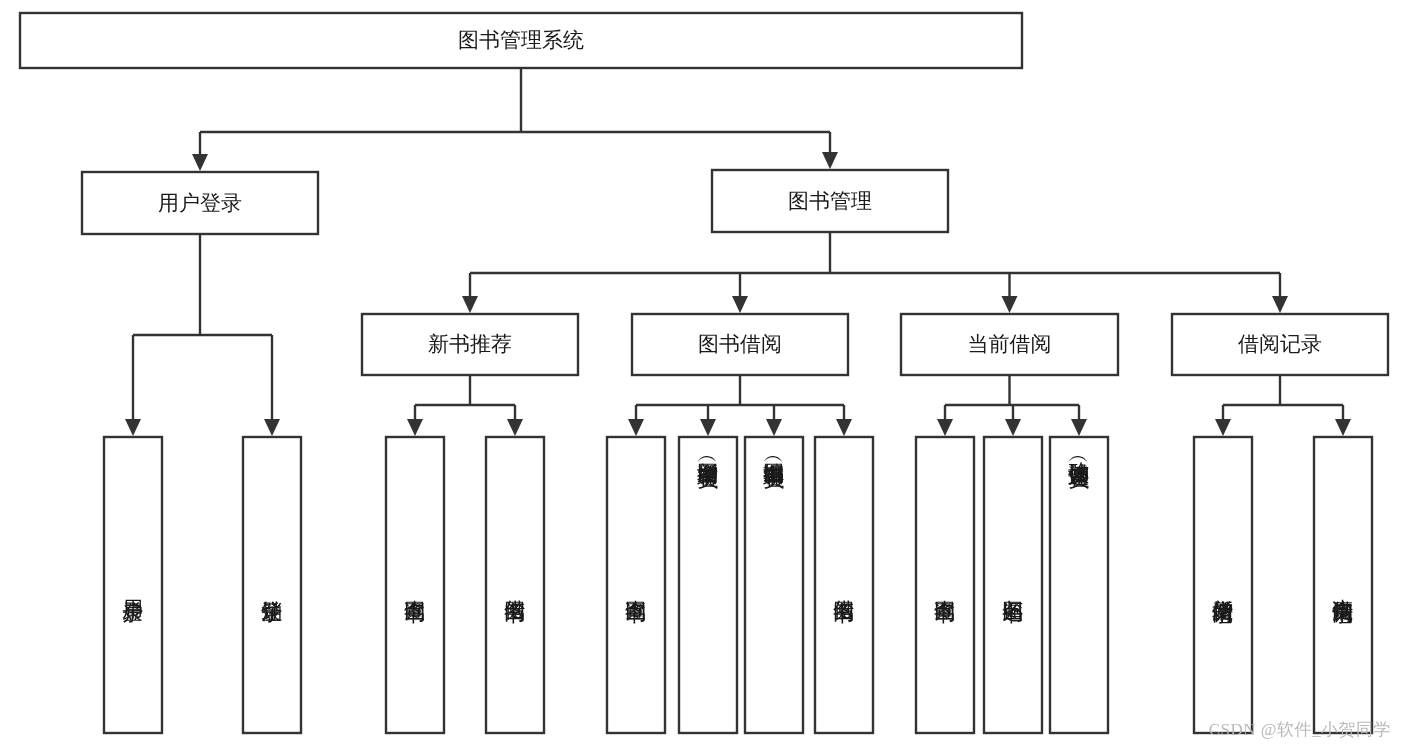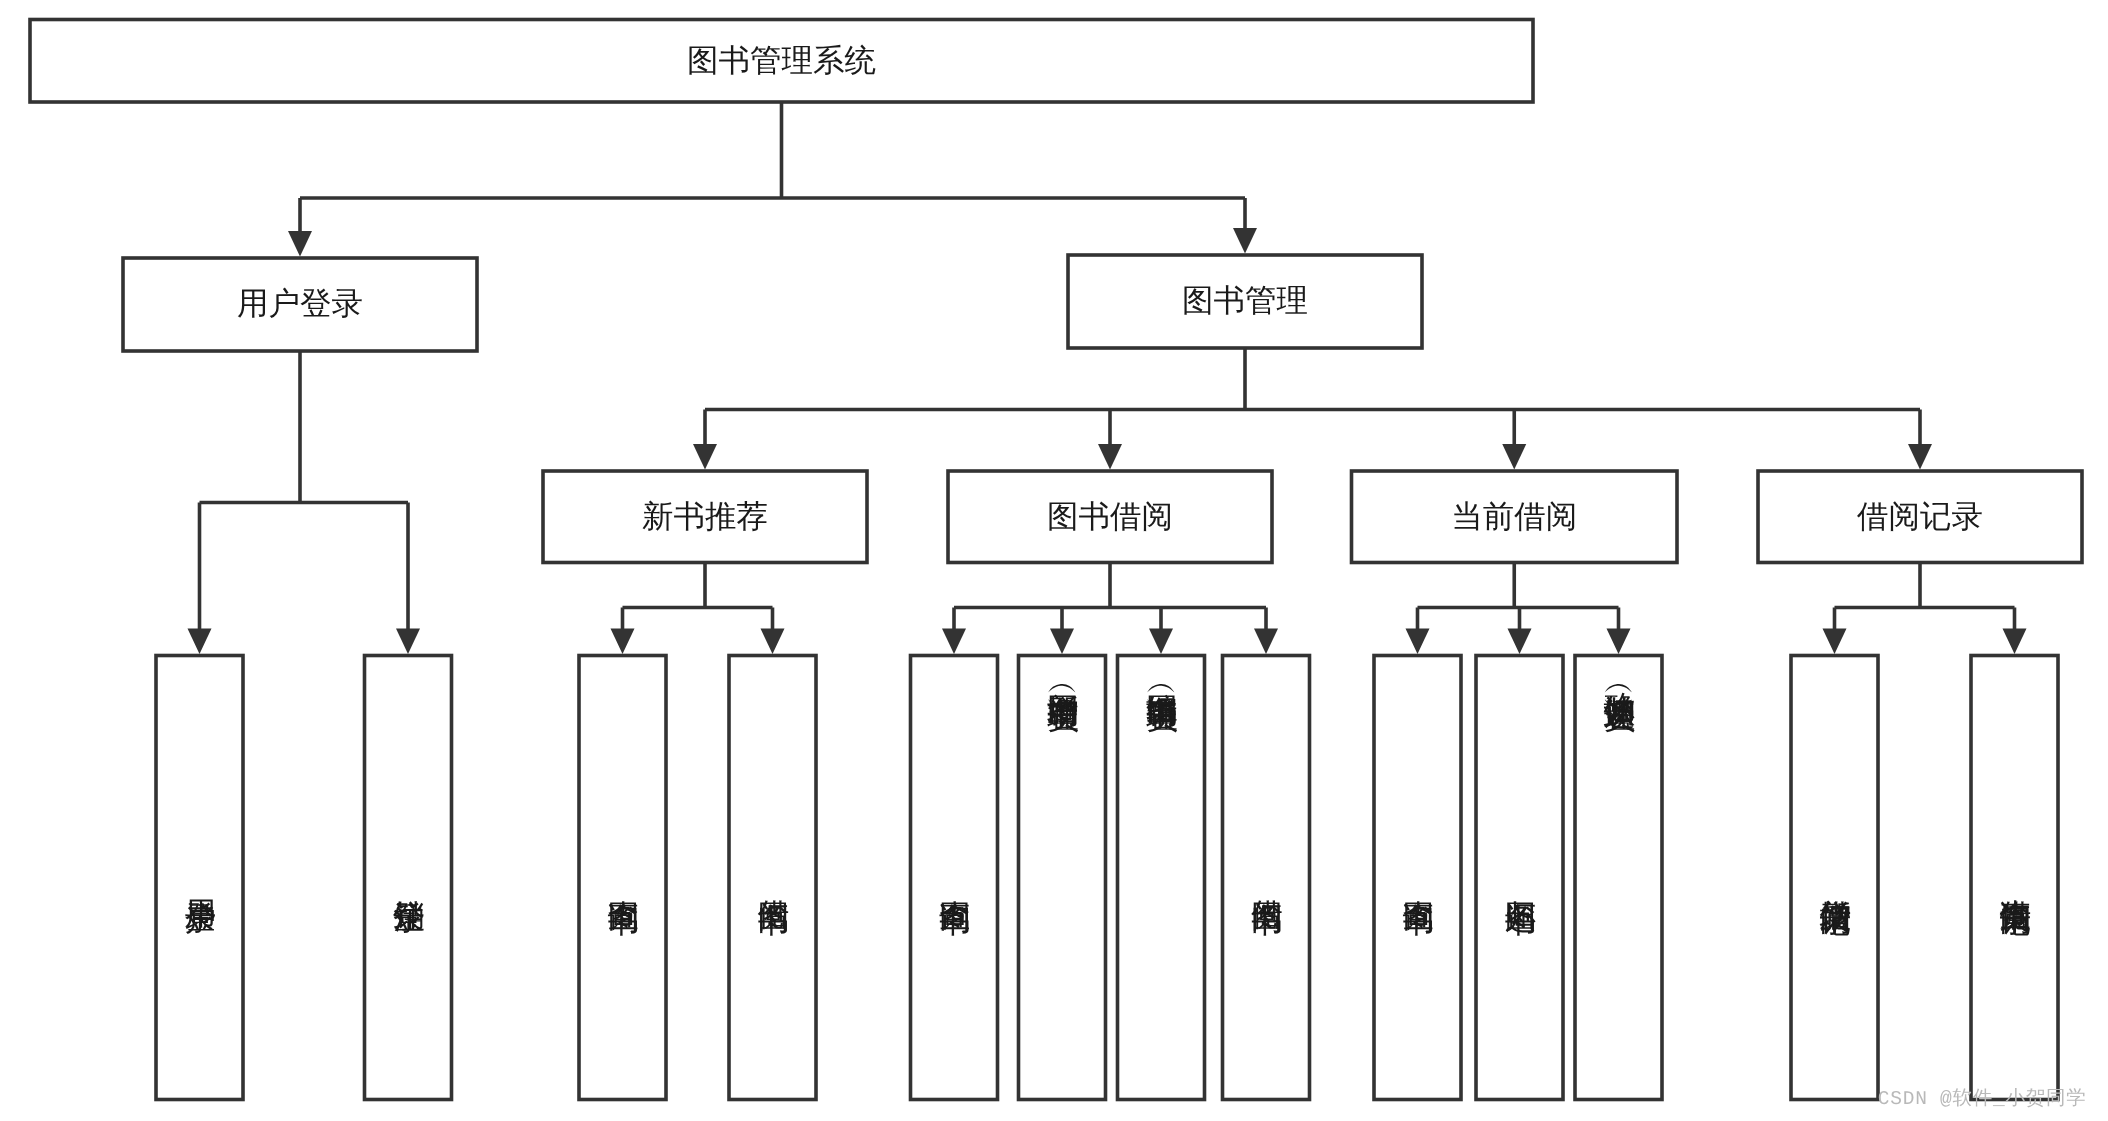--- a/index.html
+++ b/index.html
@@ -66,22 +66,22 @@
     white-space: nowrap;
     pointer-events: none;
   }
   .node-label-v.align-top {
     justify-content: flex-start;
   }
   .watermark {
     position: absolute;
     right: 14px;
     bottom: 6px;
-    font-family: Liberation Mono, monospace;
-    font-size: 13px;
+    font-family: Liberation Serif, serif;
+    font-size: 17px;
     color: #b9b9b9;
     white-space: nowrap;
     letter-spacing: 0.5px;
   }
 </style>
 </head>
 <body>
 
 <div id="diagram-root">
   <svg class="flow-canvas" id="flow-canvas" viewBox="0 0 1405 747" xmlns="http://www.w3.org/2000/svg">

